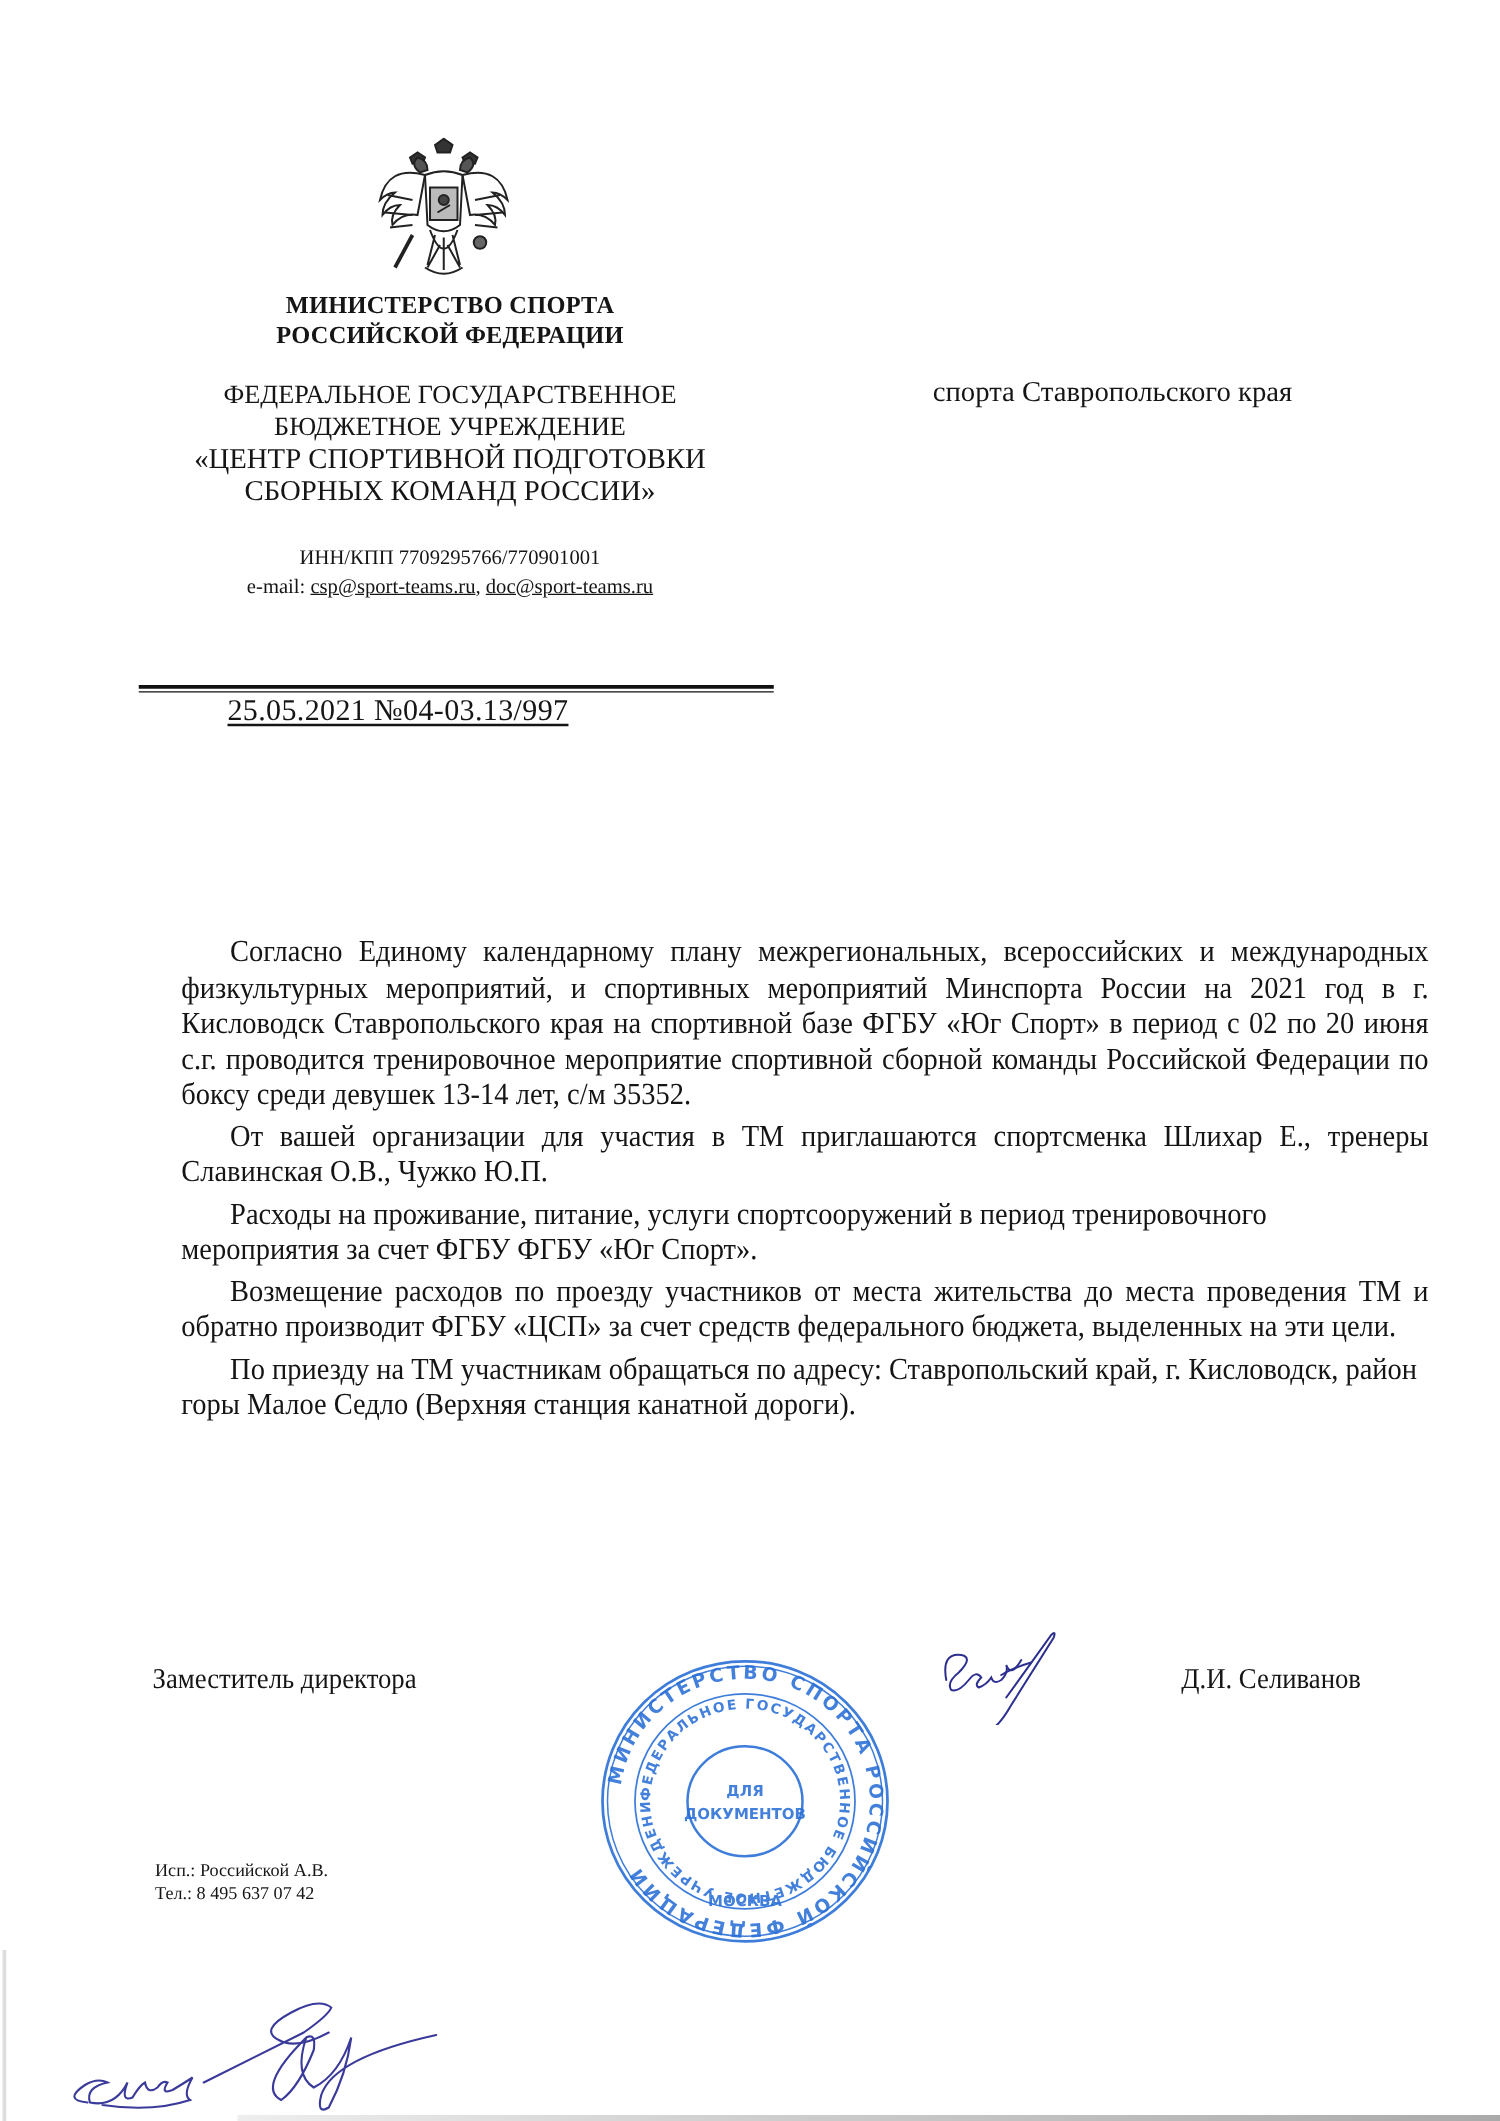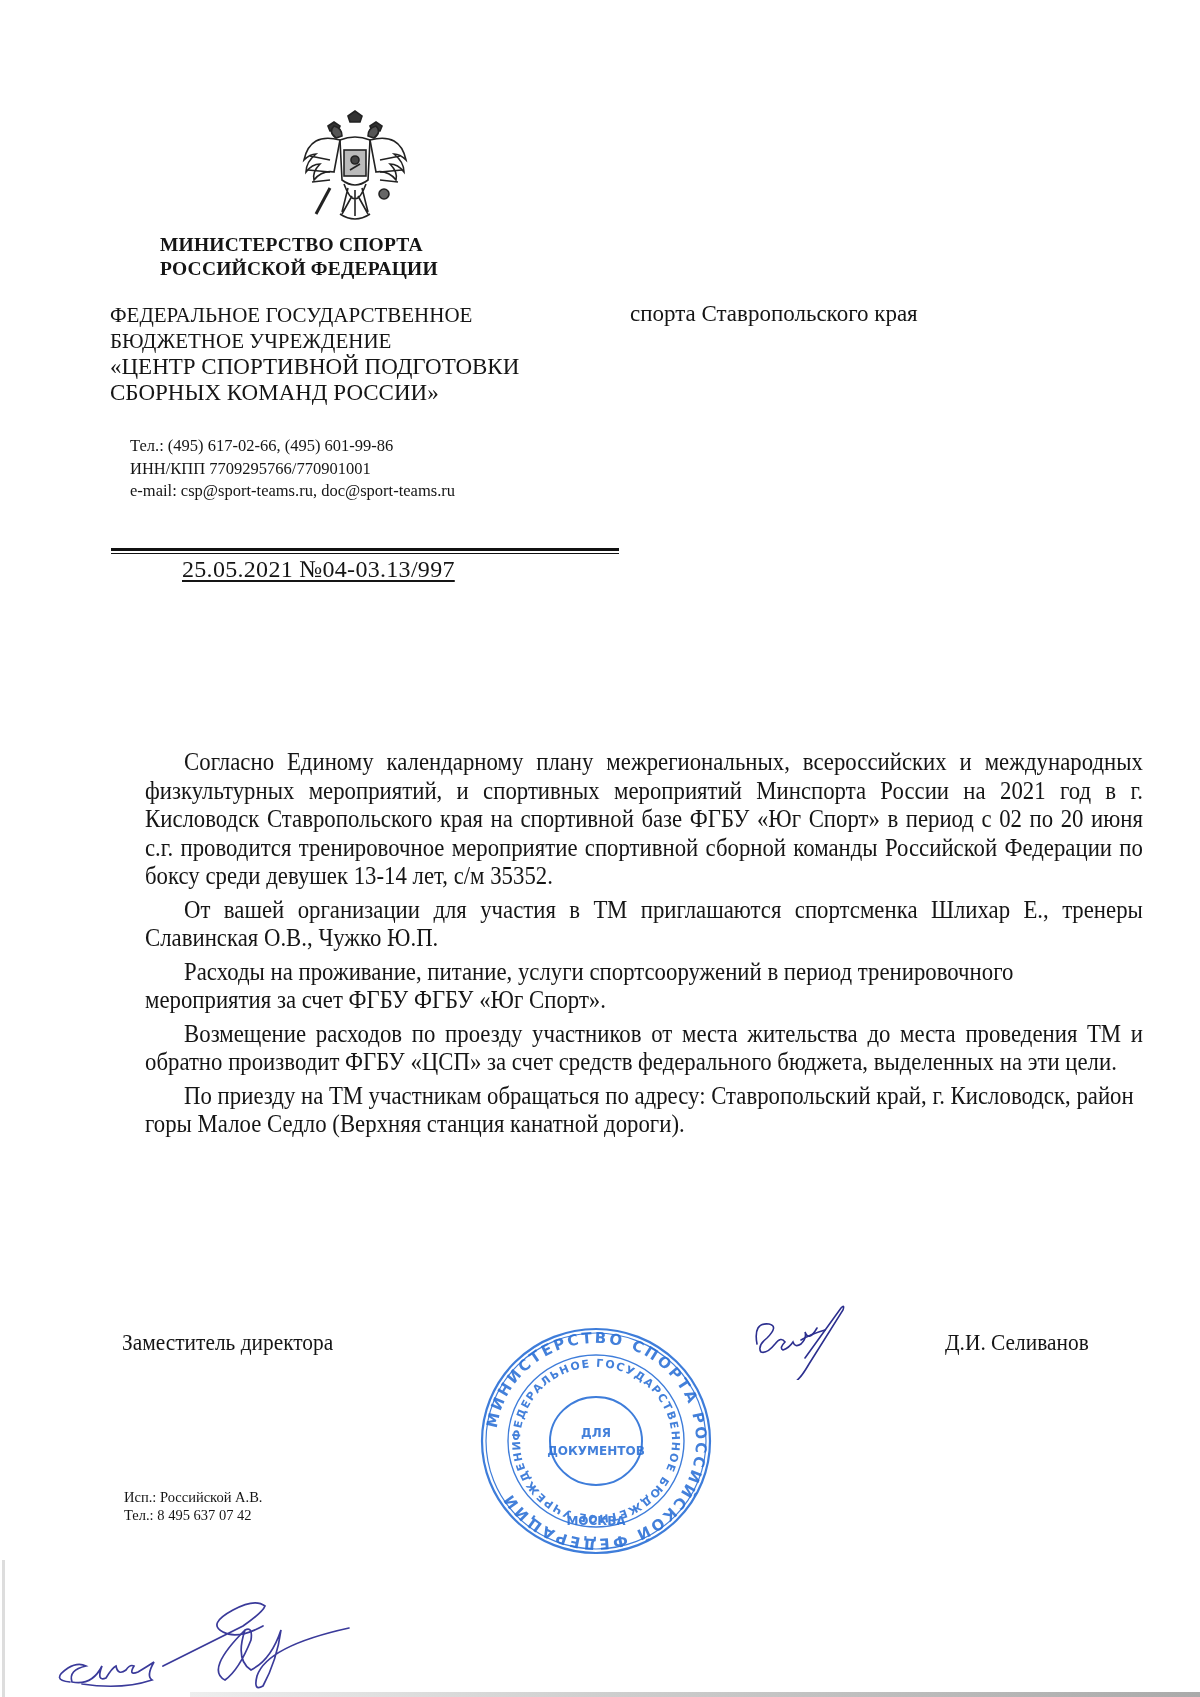--- a/index.html
+++ b/index.html
@@ -5,29 +5,29 @@
     html, body { margin: 0; padding: 0; }
     body {
       width: 1200px; height: 1697px;
       background: #ffffff;
       position: relative;
       overflow: hidden;
       font-family: "Liberation Serif", "DejaVu Serif", serif;
       color: #151515;
     }
     .abs { position: absolute; }
-    .center { text-align: left; }
+    .center { text-align: center; }
 
     
     #emblem { left: 300px; top: 110px; width: 110px; height: 125px; }
     .ministry { left: 160px; width: 400px; top: 233px; font-weight: bold; font-size: 19.5px; line-height: 24px; letter-spacing: 0.2px; }
     .fgbu { left: 110px; width: 500px; top: 302px; font-size: 21px; line-height: 26px; }
     .fgbu .bold { font-weight: normal; font-size: 23px; line-height: 26px; }
     .contacts { left: 130px; width: 460px; top: 435px; font-size: 16.5px; line-height: 22.5px; }
-    .contacts .link { }
+    .contacts .link { text-decoration: underline; }
     .hr1 { left: 111px; top: 548px; width: 508px; height: 3px; background: #111; }
     .hr2 { left: 111px; top: 553px; width: 508px; height: 1px; background: #111; }
     .docnum { left: 182px; top: 556px; font-size: 24px; text-decoration: underline; text-underline-offset: 3px; letter-spacing: 0.3px; }
 
     
     .addressee { left: 630px; width: 520px; top: 298px; font-size: 23px; line-height: 32px; }
 
     
     .body-text {
       left: 145px; width: 998px; top: 748px;
@@ -88,21 +88,20 @@
 </div>
 
 <div class="abs center fgbu">
   <div>ФЕДЕРАЛЬНОЕ ГОСУДАРСТВЕННОЕ</div>
   <div>БЮДЖЕТНОЕ УЧРЕЖДЕНИЕ</div>
   <div class="bold">«ЦЕНТР СПОРТИВНОЙ ПОДГОТОВКИ</div>
   <div class="bold">СБОРНЫХ КОМАНД РОССИИ»</div>
 </div>
 
 <div class="abs center contacts">
-  <div>Тел.: (495) 617-02-66, (495) 601-99-86</div>
   <div>ИНН/КПП 7709295766/770901001</div>
   <div><span>e-mail: </span><span class="link">csp@sport-teams.ru</span><span>, </span><span class="link">doc@sport-teams.ru</span></div>
 </div>
 
 <div class="abs hr1"></div>
 <div class="abs hr2"></div>
 <div class="abs docnum">25.05.2021 №04-03.13/997</div>
 
 <div class="abs center addressee">
   <div>спорта Ставропольского края</div>

